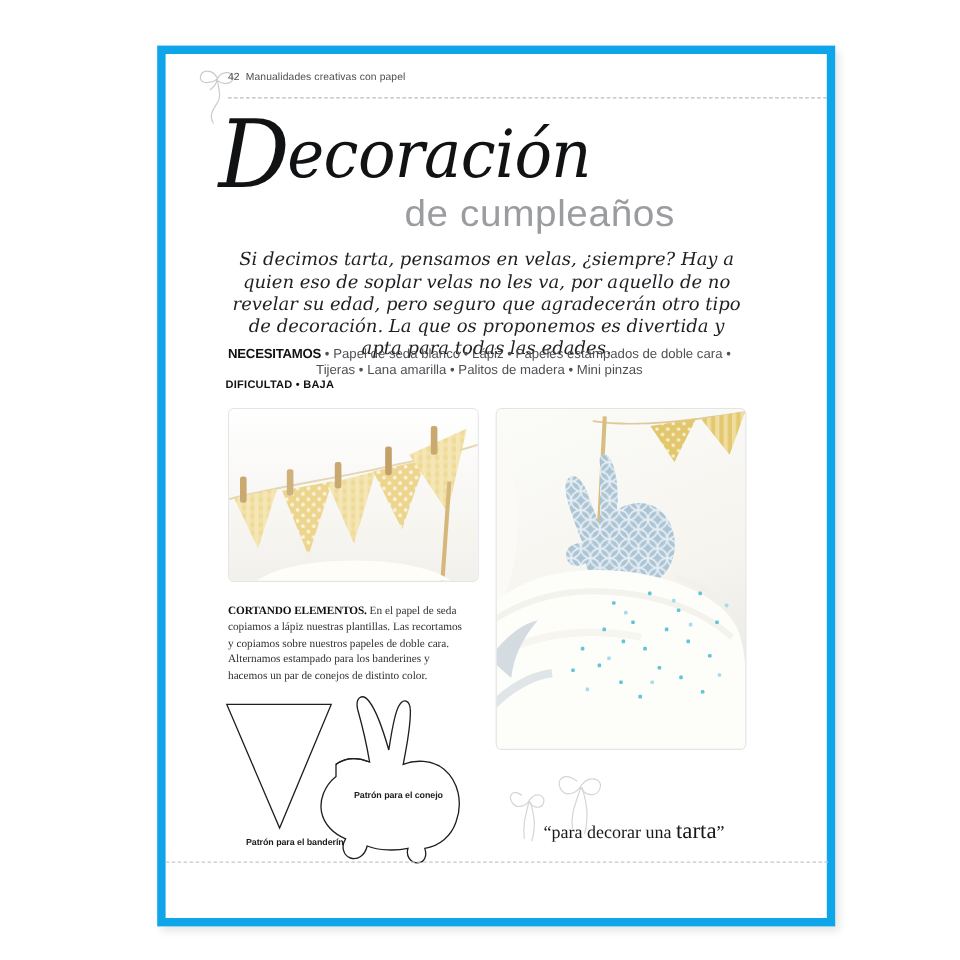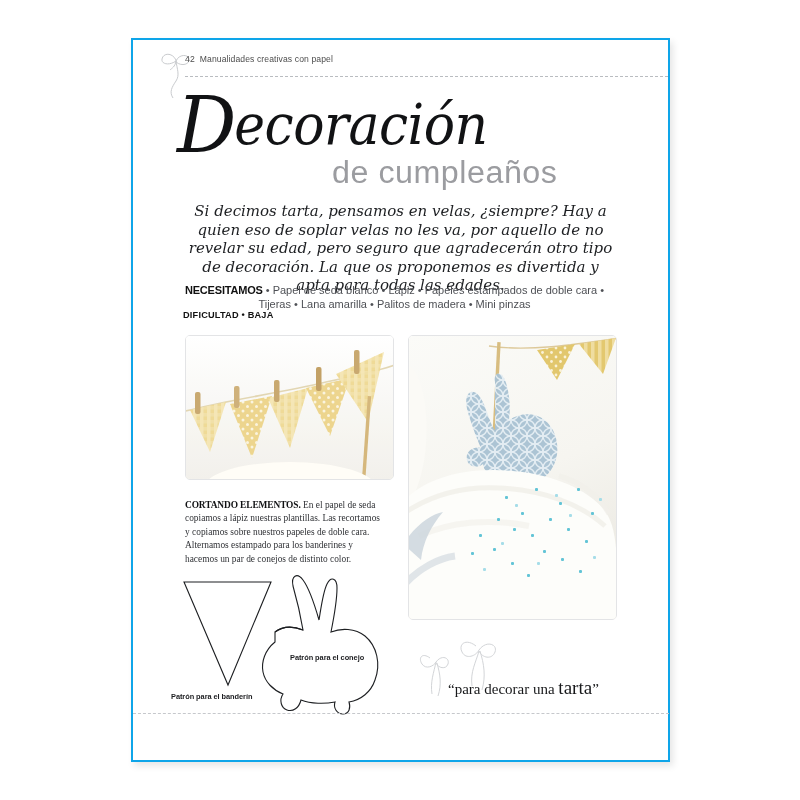--- a/index.html
+++ b/index.html
@@ -10,22 +10,23 @@
     overflow:hidden;
     position:relative;
   }
 
   
   #page{
     position:absolute;
     left:131px; top:38px;
     width:535px; height:720px;
     background:#ffffff;
-    border:2px solid #0ea5e9;
+    border:7px solid #0ea5e9;
     box-shadow:3px 4px 7px rgba(0,0,0,0.10), 0 0 0 0 rgba(0,0,0,0);
+    padding-left:16px;
   }
 
   
   #runhead{
     position:absolute; left:52px; top:14px;
     font-size:8.6px; color:#4d4d4d; letter-spacing:.1px;
     white-space:nowrap;
   }
   #runhead .pg{margin-right:5px;}
   #head-rule{
@@ -98,21 +99,21 @@
   
   #body-copy{
     position:absolute; left:52px; top:459px; width:200px;
     font-size:9.4px; line-height:13.4px; color:#303236;font-family:Liberation Serif, serif;
   }
   #body-copy b{color:#101113;font-weight:bold;letter-spacing:-.1px;}
 
   
   #pattern-area{position:absolute;left:46px;top:530px;width:300px;height:160px;}
   #label-banderin{
-    position:absolute; left:38px; top:652px;
+    position:absolute; left:67px; top:652px;
     font-size:7.4px; font-weight:bold; color:#1c1d20; letter-spacing:-.05px;
   }
   #label-conejo{
     position:absolute; left:157px; top:613px;
     font-size:7.4px; font-weight:bold; color:#1c1d20; letter-spacing:-.05px;
   }
 
   
   #quote{
     position:absolute; left:315px; top:637px;

